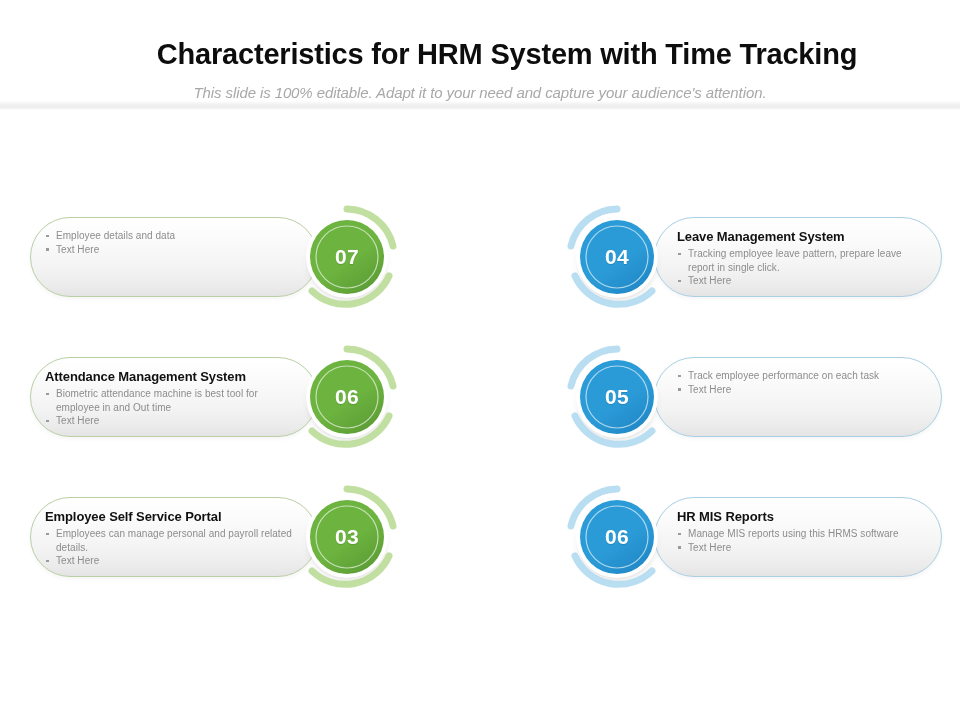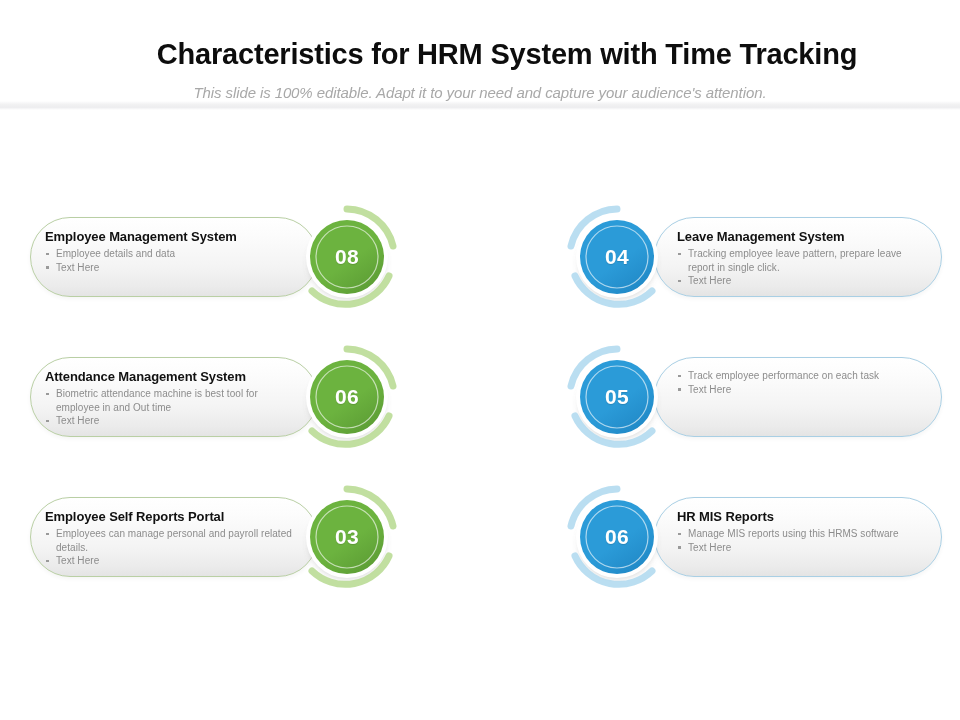--- a/index.html
+++ b/index.html
@@ -171,21 +171,20 @@
 <div class="header">
   <div class="slide-title">Characteristics for HRM System with Time Tracking</div>
   <div class="slide-subtitle">This slide is 100% editable. Adapt it to your need and capture your audience's attention.</div>
   <div class="header-band"></div>
 </div>
 
 <div class="board">
     <div class="item col-left row-1">
       <div class="pill">
         <div class="pill-body">
-          <div class="pill-title">Employee Management System</div>
           <ul class="bullets">
             <li>Employee details and data</li>
             <li>Text Here</li>
           </ul>
         </div>
       </div>
       <div class="badge">
         <svg viewBox="0 0 110 110">
           <defs>
             <linearGradient id="g0" x1="0.15" y1="0" x2="0.85" y2="1">
@@ -197,21 +196,21 @@
               <feGaussianBlur stdDeviation="3"></feGaussianBlur>
             </filter>
           </defs>
           <ellipse cx="55" cy="61" rx="38" ry="36" fill="rgba(120,120,120,0.30)" filter="url(#sh0)"></ellipse>
           <path d="M 55 7 A 48 48 0 0 1 101 44" fill="none" stroke="#b6d98f" stroke-width="7" stroke-linecap="round" opacity="0.85"></path>
           <path d="M 97 74 A 48 48 0 0 1 20 89" fill="none" stroke="#b6d98f" stroke-width="7" stroke-linecap="round" opacity="0.85"></path>
           <circle cx="55" cy="55" r="41" fill="#ffffff"></circle>
           <circle cx="55" cy="55" r="37" fill="url(#g0)"></circle>
           <circle cx="55" cy="55" r="31" fill="none" stroke="rgba(255,255,255,0.62)" stroke-width="1.2"></circle>
         </svg>
-        <div class="badge-number">08</div>
+        <div class="badge-number">07</div>
       </div>
     </div>
     <div class="item col-left row-2">
       <div class="pill">
         <div class="pill-body">
           <div class="pill-title">Attendance Management System</div>
           <ul class="bullets">
             <li>Biometric attendance machine is best tool for employee in and Out time</li>
             <li>Text Here</li>
           </ul>
@@ -235,21 +234,21 @@
           <circle cx="55" cy="55" r="41" fill="#ffffff"></circle>
           <circle cx="55" cy="55" r="37" fill="url(#g1)"></circle>
           <circle cx="55" cy="55" r="31" fill="none" stroke="rgba(255,255,255,0.62)" stroke-width="1.2"></circle>
         </svg>
         <div class="badge-number">06</div>
       </div>
     </div>
     <div class="item col-left row-3">
       <div class="pill">
         <div class="pill-body">
-          <div class="pill-title">Employee Self Reports Portal</div>
+          <div class="pill-title">Employee Self Service Portal</div>
           <ul class="bullets">
             <li>Employees can manage personal and payroll related details.</li>
             <li>Text Here</li>
           </ul>
         </div>
       </div>
       <div class="badge">
         <svg viewBox="0 0 110 110">
           <defs>
             <linearGradient id="g2" x1="0.15" y1="0" x2="0.85" y2="1">

